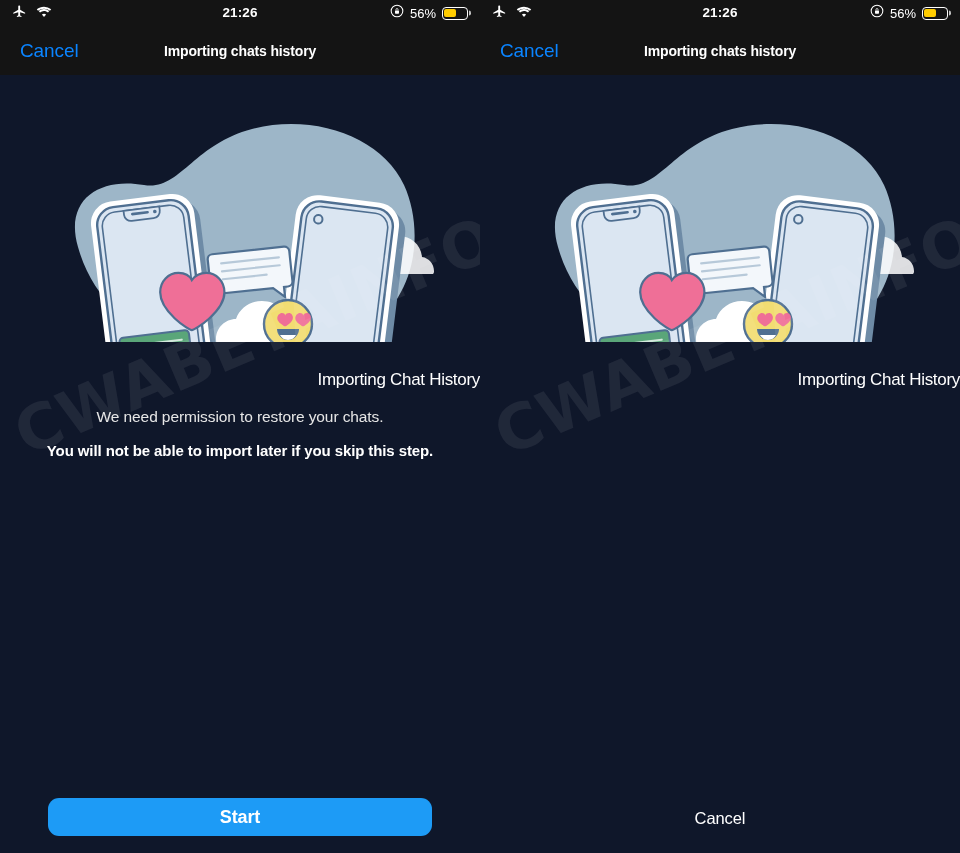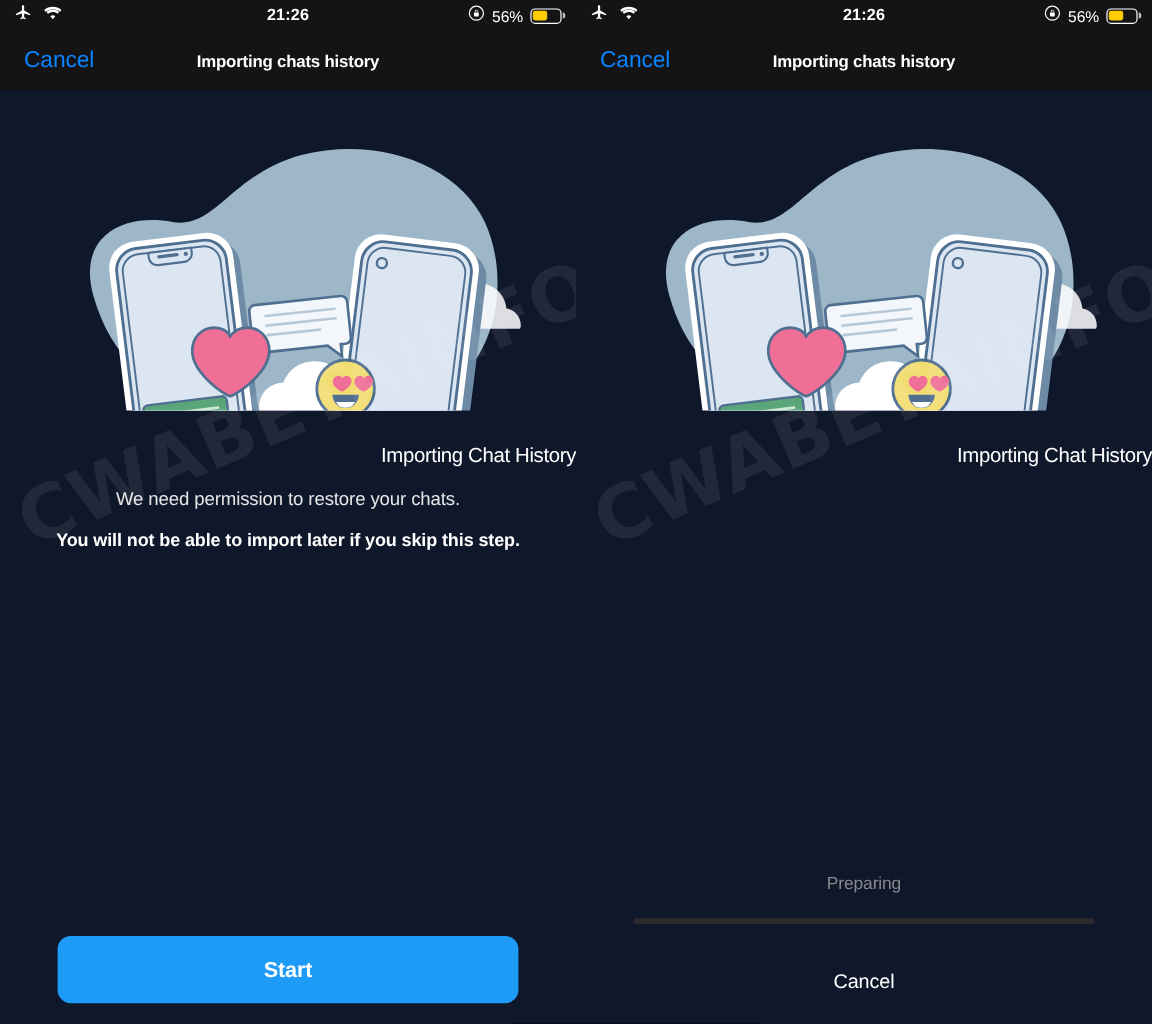--- a/index.html
+++ b/index.html
@@ -173,21 +173,21 @@
   .start-wrap {
     position: absolute;
     left: 0; right: 0;
     bottom: 29px;
     padding: 0 48px;
     box-sizing: border-box;
   }
   .start-btn {
     display: block;
     width: 100%;
-    height: 56px;
+    height: 38px;
     border: none;
     border-radius: 11px;
     background: #1d9bf6;
     color: #ffffff;
     font-size: 18px;
     font-weight: bold;
     font-family: inherit;
     letter-spacing: -.1px;
     cursor: pointer;
   }
@@ -477,26 +477,20 @@
               <path d="M-15 -7c0-4 3-7 6-7 2 0 4 1 4 3 1-2 3-3 5-3 3 0 5 3 5 6 0 6-9 11-10 11s-10-5-10-10z" fill="#ef6f97" transform="translate(19,0) scale(.78)"></path>
               <path d="M-11 5h22a11 11 0 0 1-22 0z" fill="#4f6f91"></path>
               <path d="M-8 11h16a9 9 0 0 1-16 0z" fill="#ffffff"></path>
             </g>
           </g>
         </svg>
       </div>
 
       <div class="headline">Importing Chat History</div>
 
-      <div class="progress-wrap">
-        <div class="progress-label">Preparing</div>
-        <div class="progress-track">
-          <div class="progress-fill" style="width:0%"></div>
-        </div>
-      </div>
 
       <button class="cancel-action">Cancel</button>
     </div>
 
     <div class="watermark">
       <span>CWABETAINFO</span>
     </div>
   </div>
 
 </div>

